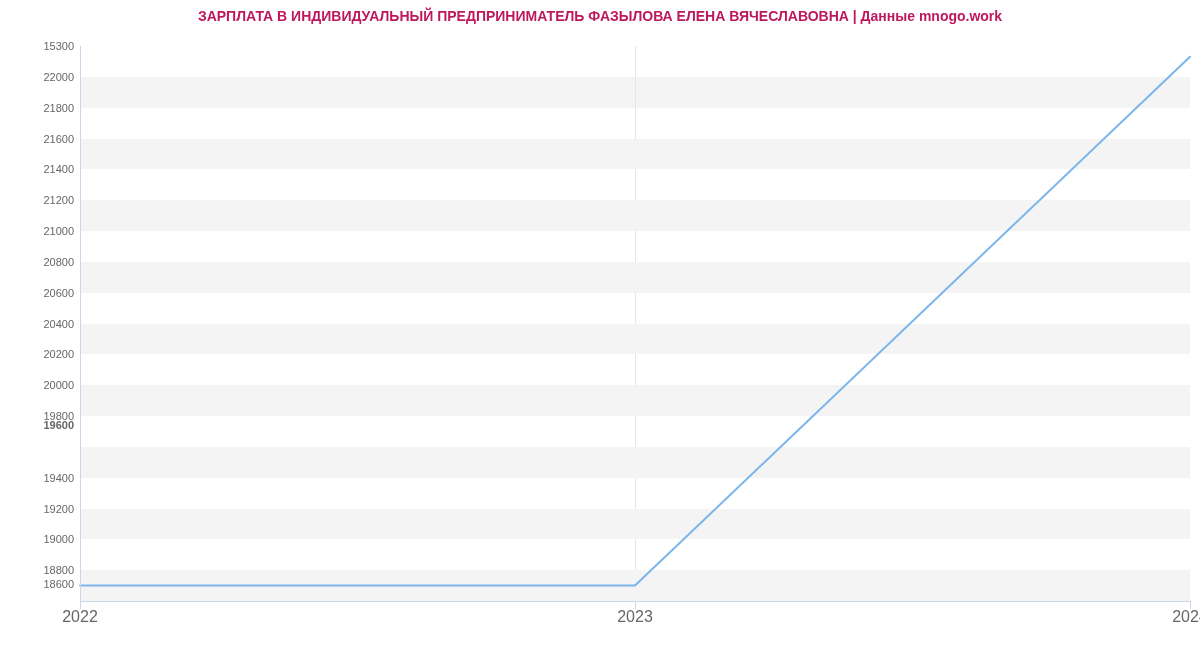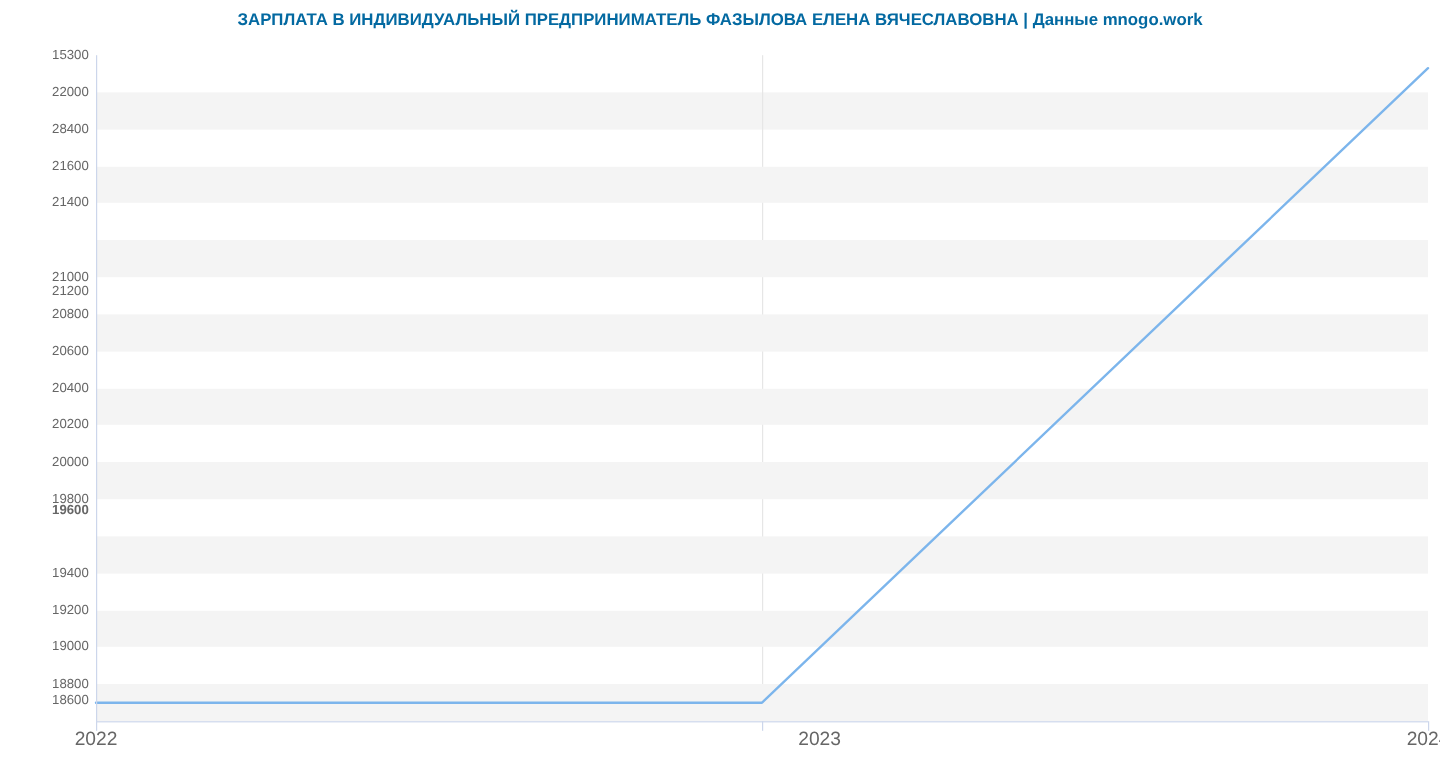--- a/index.html
+++ b/index.html
@@ -17,21 +17,21 @@
     height: 650px;
   }
   .title {
     position: absolute;
     top: 8px;
     left: 0;
     right: 0;
     text-align: center;
     font-size: 14px;
     font-weight: bold;
-    color: #0369a1;
+    color: #be185d;
   }
   .plot-area {
     position: absolute;
     left: 80px;
     top: 46px;
     width: 1110px;
     height: 555px;
     border-top: 0;
   }
   .y-axis-line {
@@ -141,30 +141,30 @@
       <div class="y-label" style="top: 508.5px;">19200</div>
       <div class="y-label" style="top: 477.667px;">19400</div>
       <div class="y-label" style="top: 425px; font-weight: bold;">19600</div>
       <div class="y-label" style="top: 416px;">19800</div>
       <div class="y-label" style="top: 385.167px;">20000</div>
       <div class="y-label" style="top: 354.333px; text-align: right;">20200</div>
       <div class="y-label" style="top: 323.5px;">20400</div>
       <div class="y-label" style="top: 292.667px;">20600</div>
       <div class="y-label" style="top: 261.833px;">20800</div>
       <div class="y-label" style="top: 231px;">21000</div>
-      <div class="y-label" style="top: 200.167px; margin-top: 43px;">21200</div>
+      <div class="y-label" style="top: 200.167px;">21200</div>
       <div class="y-label" style="top: 169.333px;">21400</div>
       <div class="y-label" style="top: 138.5px; margin-left: 24px;">21600</div>
-      <div class="y-label" style="top: 107.667px;">28400</div>
+      <div class="y-label" style="top: 107.667px;">21800</div>
       <div class="y-label" style="top: 76.8333px;">22000</div>
       <div class="y-label" style="top: 46px;">15300</div>
     </div>
   <div id="x-labels">
       <div class="x-label" style="left: 80px;">2022</div>
-      <div class="x-label" style="left: 635px; margin-left: 48px;">2023</div>
+      <div class="x-label" style="left: 635px;">2023</div>
       <div class="x-label" style="left: 1190px;">2024</div>
     </div>
   <div id="x-ticks">
       <div class="x-tick" style="left: 80px;"></div>
       <div class="x-tick" style="left: 635px;"></div>
       <div class="x-tick" style="left: 1190px;"></div>
     </div>
 </div>
 
 </body></html>

